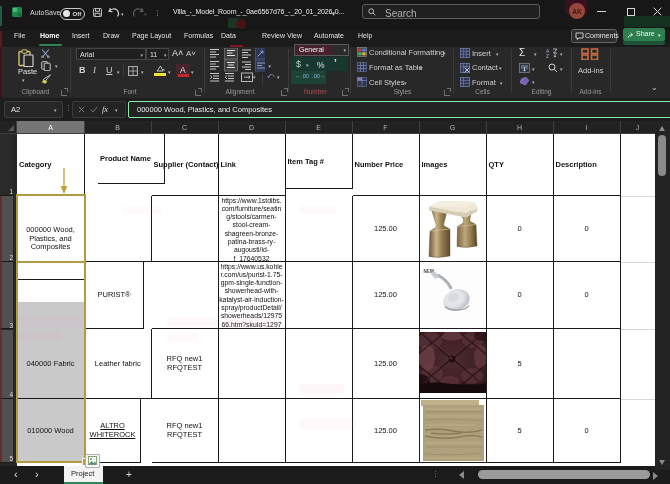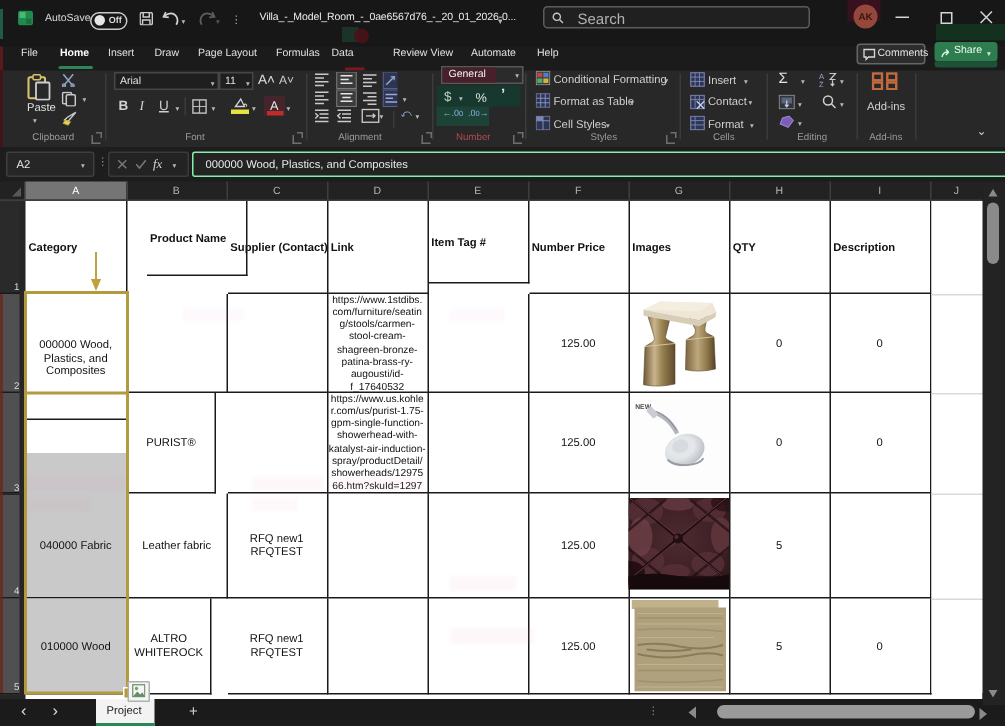--- a/index.html
+++ b/index.html
@@ -438,21 +438,21 @@
     <div class="cell" style="left:68px;top:195px;width:66.5px;height:69.5px;">Leather fabric</div>
     <div class="cell" style="left:134.5px;top:195px;width:67px;height:69.5px;">RFQ new1<br>RFQTEST</div>
     <div class="cell" style="left:201.5px;top:195px;width:67px;height:69.5px;"></div>
     <div class="cell" style="left:268.5px;top:195px;width:67px;height:69.5px;"></div>
     <div class="cell" style="left:335.5px;top:195px;width:67px;height:69.5px;">125.00</div>
     <div class="cell" style="left:402.5px;top:195px;width:67px;height:69.5px;"></div>
     <div class="cell" style="left:469.5px;top:195px;width:67px;height:69.5px;">5</div>
     <div class="cell" style="left:536.5px;top:195px;width:67px;height:69.5px;"></div>
 
     <div class="cell gray" style="left:0;top:264.5px;width:68px;height:64px;">010000 Wood</div>
-    <div class="cell" style="left:68px;top:264.5px;width:56px;height:64px;">ALTRO<br>WHITEROCK</div>
+    <div class="cell" style="left:68px;top:264.5px;width:56px;height:64px;text-decoration:underline;">ALTRO<br>WHITEROCK</div>
     <div class="cell" style="left:134.5px;top:264.5px;width:67px;height:64px;">RFQ new1<br>RFQTEST</div>
     <div class="cell" style="left:201.5px;top:264.5px;width:67px;height:64px;"></div>
     <div class="cell" style="left:268.5px;top:264.5px;width:67px;height:64px;"></div>
     <div class="cell" style="left:335.5px;top:264.5px;width:67px;height:64px;">125.00</div>
     <div class="cell" style="left:402.5px;top:264.5px;width:67px;height:64px;"></div>
     <div class="cell" style="left:469.5px;top:264.5px;width:67px;height:64px;">5</div>
     <div class="cell" style="left:536.5px;top:264.5px;width:67px;height:64px;">0</div>
 
     <div class="abs" style="left:603.5px;top:0;width:35px;height:328px;background:#fff;">
       <div class="abs" style="left:0;top:61.5px;width:35px;height:1px;background:#d9d9d9;"></div>

